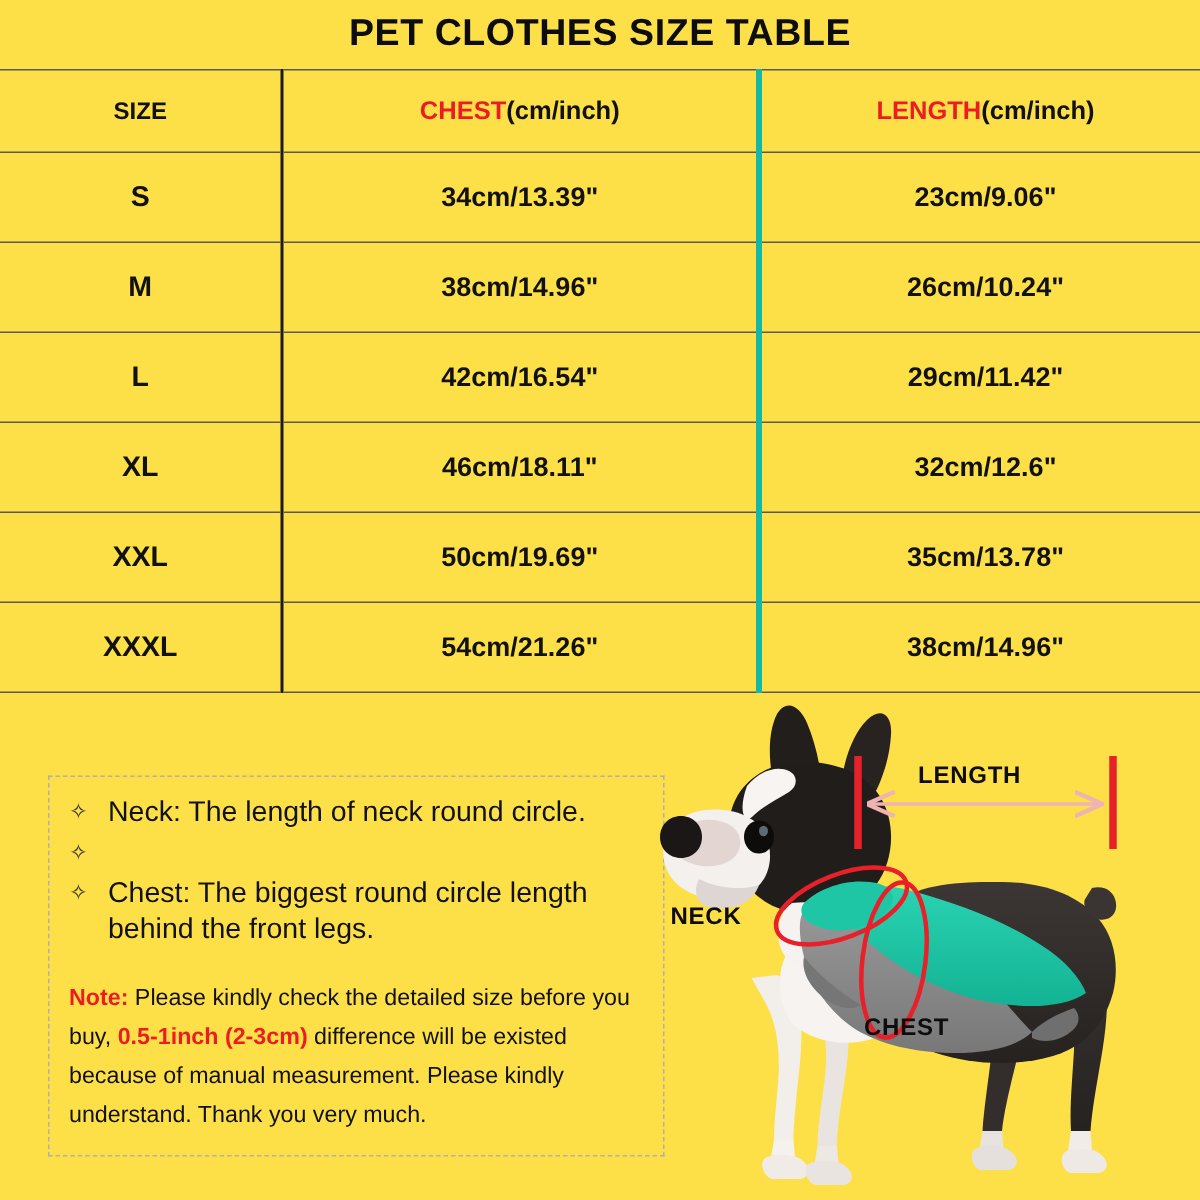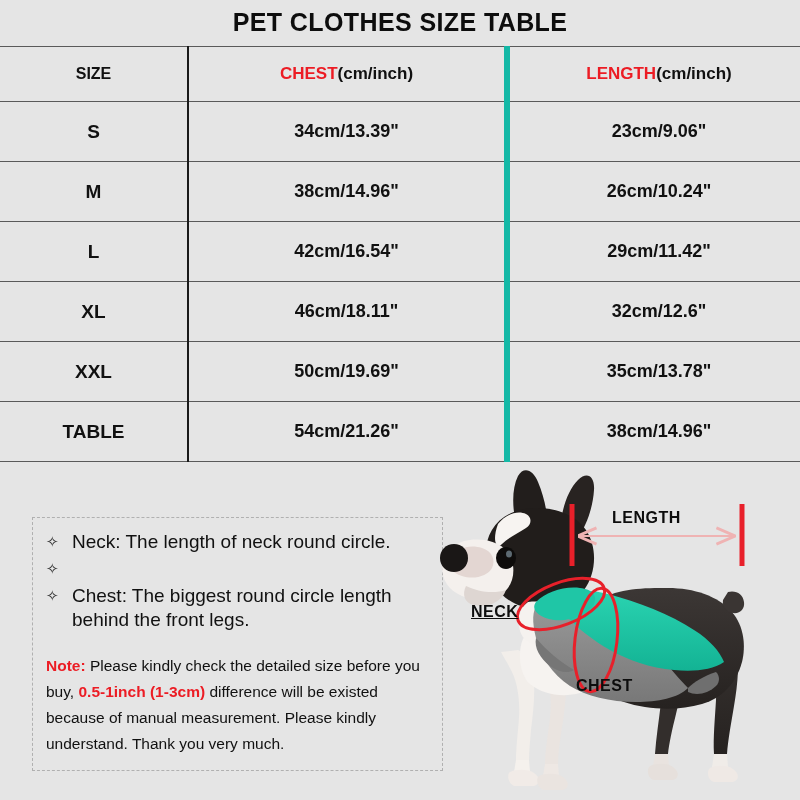--- a/index.html
+++ b/index.html
@@ -9,21 +9,21 @@
   }
   body {
     font-family: "Liberation Sans", sans-serif;
     color: #111111;
   }
   #page {
     position: relative;
     width: 800px;
     height: 800px;
     overflow: hidden;
-    background: #e5e5e5;
+    background: #fde047;
   }
 
   
   #title {
     position: absolute;
     left: 0;
     top: 8px;
     width: 800px;
     text-align: center;
     font-size: 25px;
@@ -45,21 +45,21 @@
     border: 1px solid #5a5a5a;
     border-left: none;
     border-right: none;
     text-align: center;
     vertical-align: middle;
     font-weight: bold;
     color: #111;
     padding: 0;
   }
   #size-table .col-size   { width: 187px; }
-  #size-table .col-chest  { width: 315px; border-left: 2px solid #1a1a1a; border-right: 6px solid #14b8a6; }
+  #size-table .col-chest  { width: 315px; border-left: 2px solid #1a1a1a; border-right: 4px solid #14b8a6; }
   #size-table .col-length { width: 298px; }
 
   #size-table thead th { height: 54px; font-size: 17px; }
   #size-table tbody td { height: 59px; font-size: 19px; }
   #size-table tbody td.cell-measure { font-size: 18px; }
   .accent { color: #ec1c24; }
   .hdr-size { font-size: 16px; }
 
   
   #info-box {
@@ -116,21 +116,21 @@
   }
   #dog-figure svg { display: block; }
   .ann-label {
     position: absolute;
     font-size: 16px;
     font-weight: bold;
     color: #0d0d0d;
     white-space: nowrap;
   }
   #label-length { left: 612px; top: 509px; letter-spacing: 0.5px; }
-  #label-neck   { left: 471px; top: 603px; letter-spacing: 0.5px; text-decoration: underline; }
+  #label-neck   { left: 447px; top: 603px; letter-spacing: 0.5px; }
   #label-chest  { left: 576px; top: 677px; letter-spacing: 0.5px; }
 </style>
 </head>
 <body>
 
 <div id="page">
 
   <div id="title">PET CLOTHES SIZE TABLE</div>
 
   <table id="size-table">
@@ -167,21 +167,21 @@
         <td class="col-size">XL</td>
         <td class="col-chest cell-measure">46cm/18.11"</td>
         <td class="col-length cell-measure">32cm/12.6"</td>
       </tr>
       <tr>
         <td class="col-size">XXL</td>
         <td class="col-chest cell-measure">50cm/19.69"</td>
         <td class="col-length cell-measure">35cm/13.78"</td>
       </tr>
       <tr>
-        <td class="col-size">TABLE</td>
+        <td class="col-size">XXXL</td>
         <td class="col-chest cell-measure">54cm/21.26"</td>
         <td class="col-length cell-measure">38cm/14.96"</td>
       </tr>
     </tbody>
   </table>
 
   <div id="info-box"></div>
 
   <div id="bullets">
     <div class="bullet-row">
@@ -190,21 +190,21 @@
     </div>
     <div class="bullet-row">
       <span class="bullet-mark">✧</span>
     </div>
     <div class="bullet-row">
       <span class="bullet-mark">✧</span>
       <span class="bullet-text">Chest: The biggest round circle length behind the front legs.</span>
     </div>
   </div>
 
-  <div id="note"><span class="note-red">Note:</span><span> Please kindly check the detailed size before you buy, </span><span class="note-red">0.5-1inch (1-3cm)</span><span> difference will be existed because of manual measurement. Please kindly understand. Thank you very much.</span></div>
+  <div id="note"><span class="note-red">Note:</span><span> Please kindly check the detailed size before you buy, </span><span class="note-red">0.5-1inch (2-3cm)</span><span> difference will be existed because of manual measurement. Please kindly understand. Thank you very much.</span></div>
 
   <div id="dog-figure">
     <svg width="368" height="338" viewBox="0 0 368 338" xmlns="http://www.w3.org/2000/svg">
       <defs>
         <linearGradient id="tealGrad" x1="0" y1="0" x2="0" y2="1">
           <stop offset="0%" stop-color="#2ad3b1"></stop>
           <stop offset="100%" stop-color="#13b394"></stop>
         </linearGradient>
         <linearGradient id="grayGrad" x1="0" y1="0" x2="0" y2="1">
           <stop offset="0%" stop-color="#9a9a9a"></stop>

